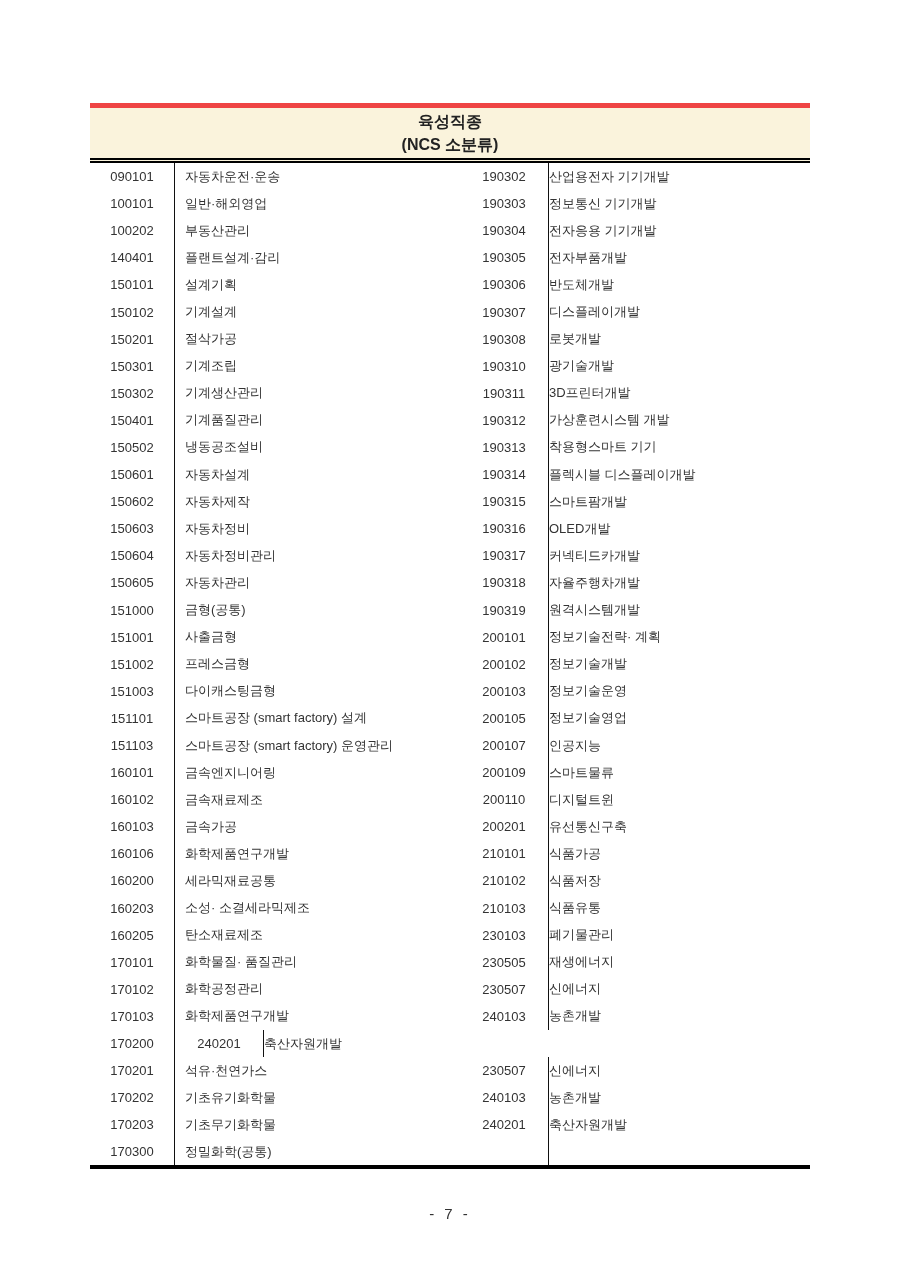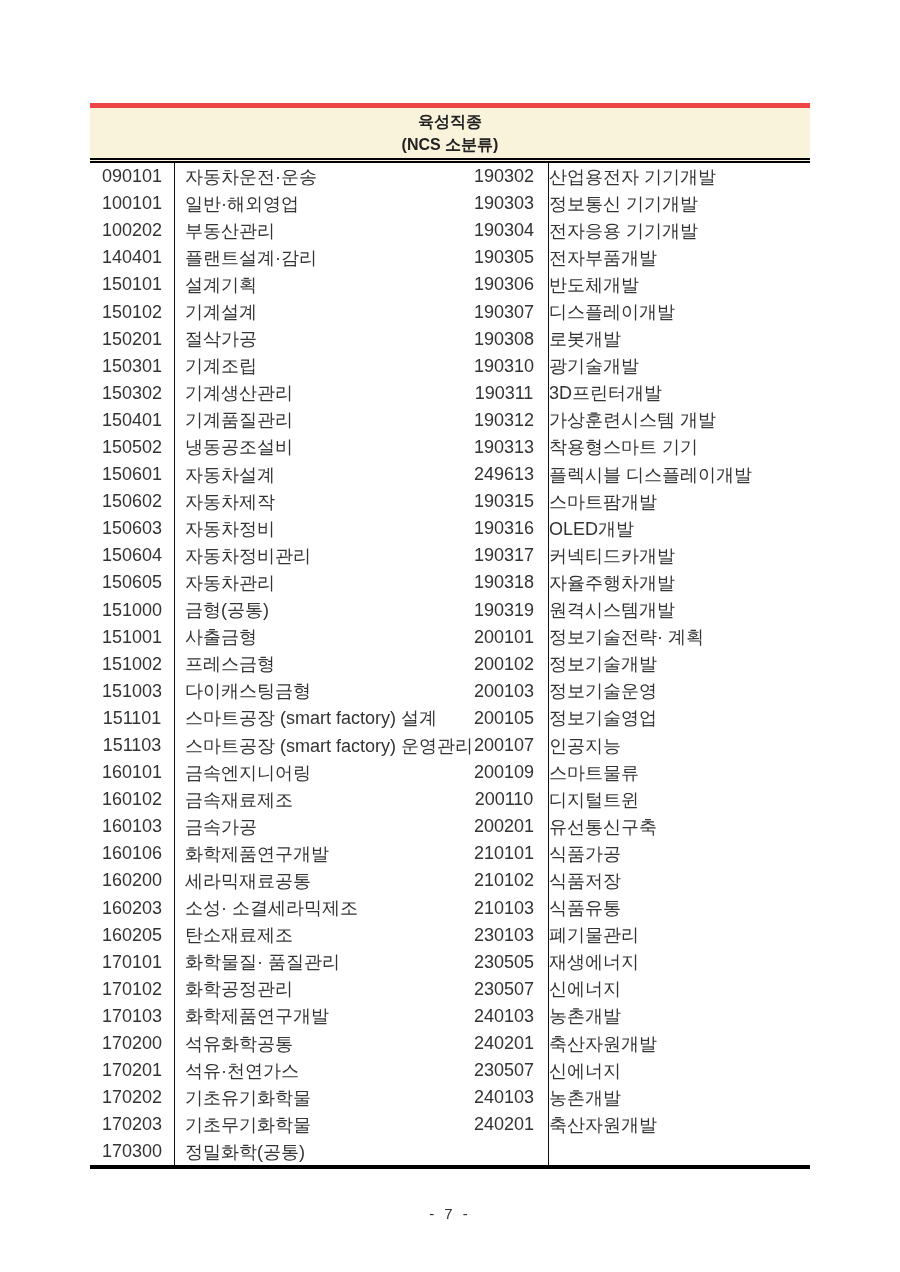--- a/index.html
+++ b/index.html
@@ -29,21 +29,21 @@
     font-size: 16px;
     line-height: 1.45;
   }
   .table-body {
     border-bottom: 4px solid #000;
   }
   .trow {
     display: flex;
     height: 27.1px;
     align-items: stretch;
-    font-size: 18px;
+    font-size: 13px;
     color: #333;
     white-space: nowrap;
   }
   .cell {
     display: flex;
     align-items: center;
   }
   .c-lcode {
     width: 85px;
     justify-content: center;
@@ -156,21 +156,21 @@
   <div class="trow">
     <div class="cell c-lcode">150502</div>
     <div class="cell c-lname">냉동공조설비</div>
     <div class="cell c-rcode">190313</div>
     <div class="cell c-rname">착용형스마트 기기</div>
   </div>
 
   <div class="trow">
     <div class="cell c-lcode">150601</div>
     <div class="cell c-lname">자동차설계</div>
-    <div class="cell c-rcode">249613</div>
+    <div class="cell c-rcode">190314</div>
     <div class="cell c-rname">플렉시블 디스플레이개발</div>
   </div>
 
   <div class="trow">
     <div class="cell c-lcode">150602</div>
     <div class="cell c-lname">자동차제작</div>
     <div class="cell c-rcode">190315</div>
     <div class="cell c-rname">스마트팜개발</div>
   </div>
 
@@ -302,21 +302,20 @@
 
   <div class="trow">
     <div class="cell c-lcode">170103</div>
     <div class="cell c-lname">화학제품연구개발</div>
     <div class="cell c-rcode">240103</div>
     <div class="cell c-rname">농촌개발</div>
   </div>
 
   <div class="trow">
     <div class="cell c-lcode">170200</div>
-    <div class="cell c-lname">석유화학공통</div>
     <div class="cell c-rcode">240201</div>
     <div class="cell c-rname">축산자원개발</div>
   </div>
 
   <div class="trow">
     <div class="cell c-lcode">170201</div>
     <div class="cell c-lname">석유·천연가스</div>
     <div class="cell c-rcode">230507</div>
     <div class="cell c-rname">신에너지</div>
   </div>

